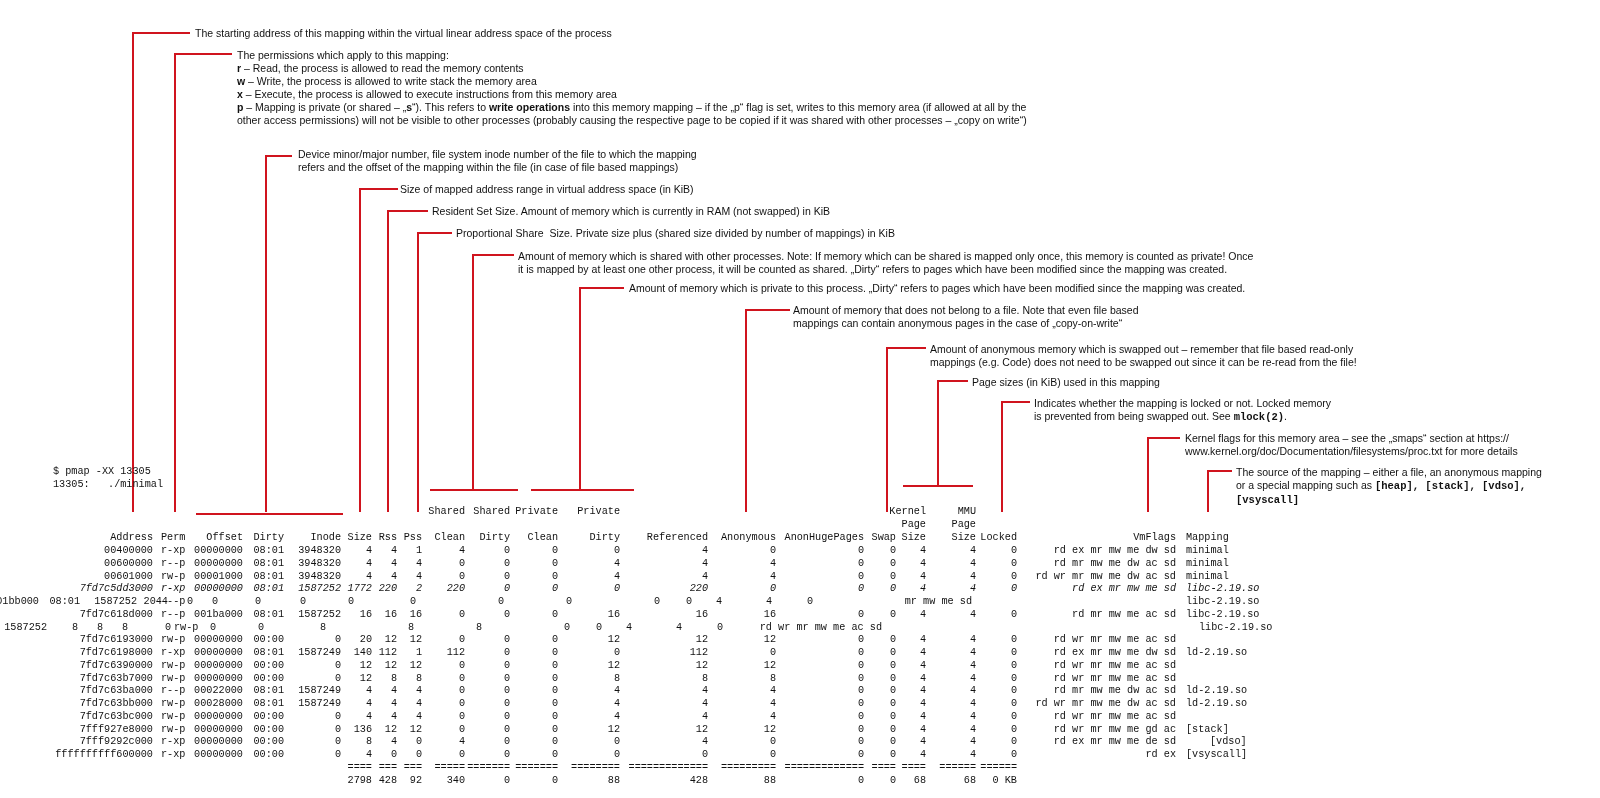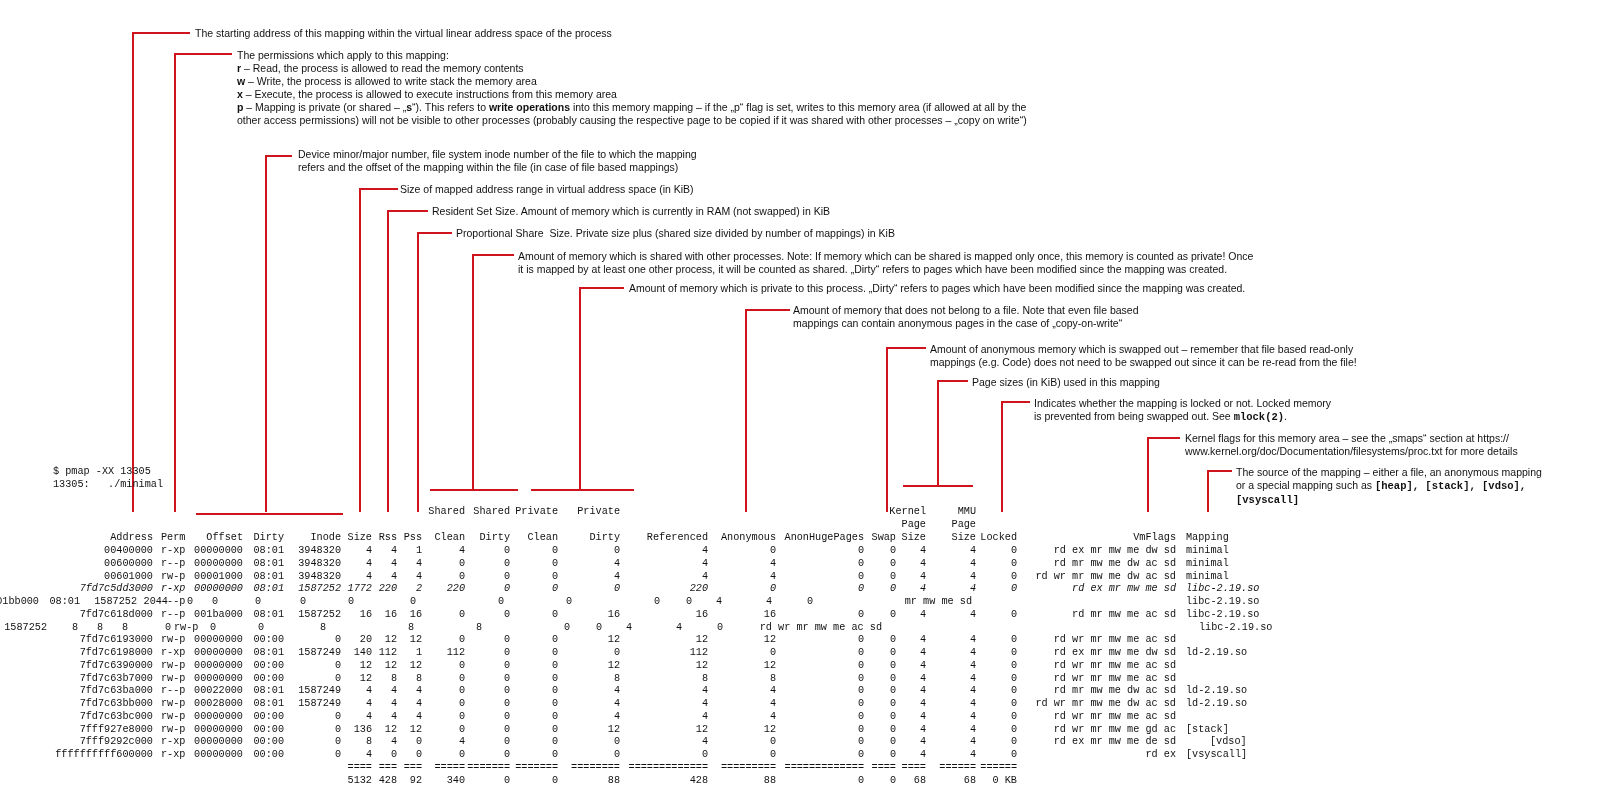--- a/index.html
+++ b/index.html
@@ -516,21 +516,21 @@
       <span class="cell r" style="right: 980px;">========</span>
       <span class="cell r" style="right: 892px;">=============</span>
       <span class="cell r" style="right: 824px;">=========</span>
       <span class="cell r" style="right: 736px;">=============</span>
       <span class="cell r" style="right: 704px;">====</span>
       <span class="cell r" style="right: 674px;">====</span>
       <span class="cell r" style="right: 624px;">======</span>
       <span class="cell r" style="right: 583px;">======</span>
     </div>
     <div class="row" style="top: 773.5px; left: 0px; width: 1600px;">
-      <span class="cell r" style="right: 1228px;">5132</span>
+      <span class="cell r" style="right: 1228px;">2798</span>
       <span class="cell r" style="right: 1203px;">428</span>
       <span class="cell r" style="right: 1178px;">92</span>
       <span class="cell r" style="right: 1135px;">340</span>
       <span class="cell r" style="right: 1090px;">0</span>
       <span class="cell r" style="right: 1042px;">0</span>
       <span class="cell r" style="right: 980px;">88</span>
       <span class="cell r" style="right: 892px;">428</span>
       <span class="cell r" style="right: 824px;">88</span>
       <span class="cell r" style="right: 736px;">0</span>
       <span class="cell r" style="right: 704px;">0</span>

